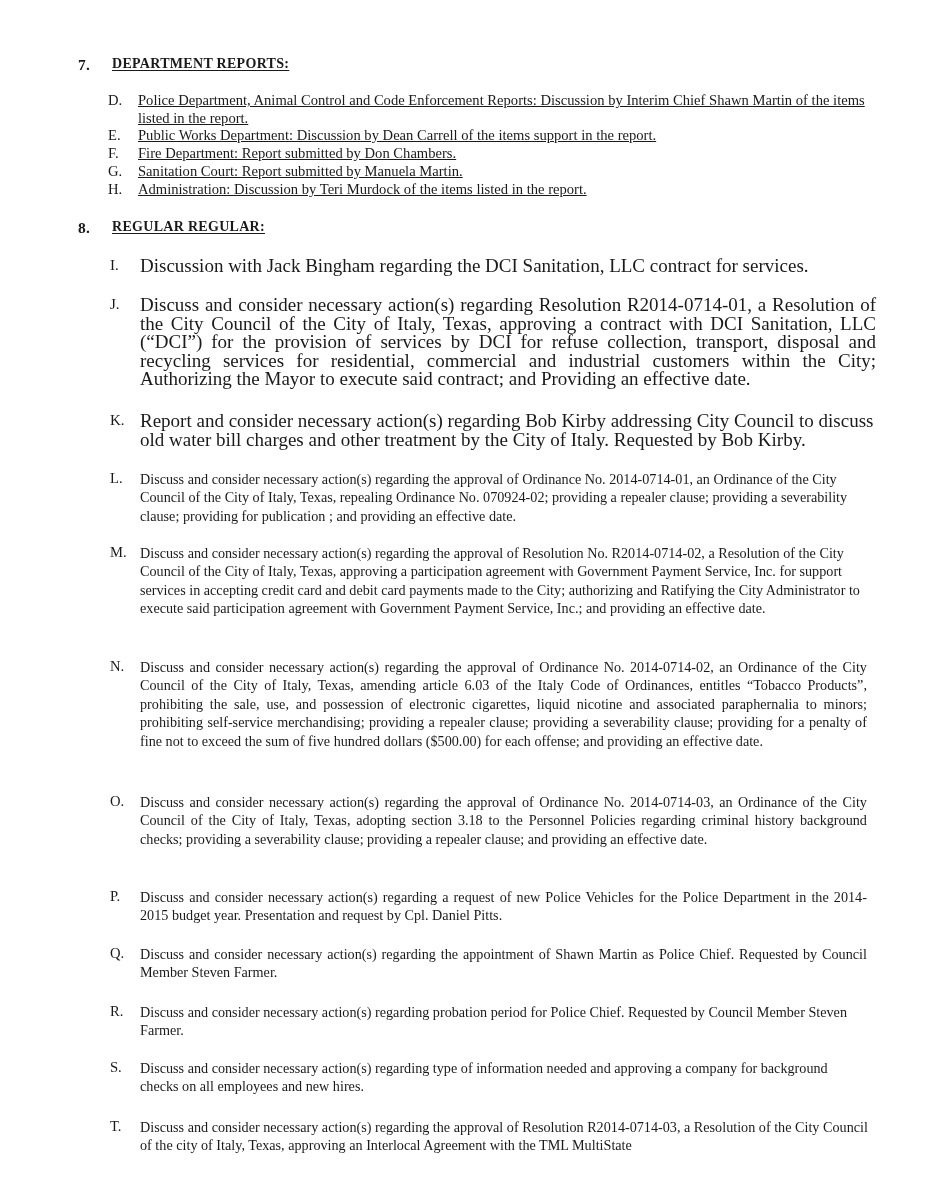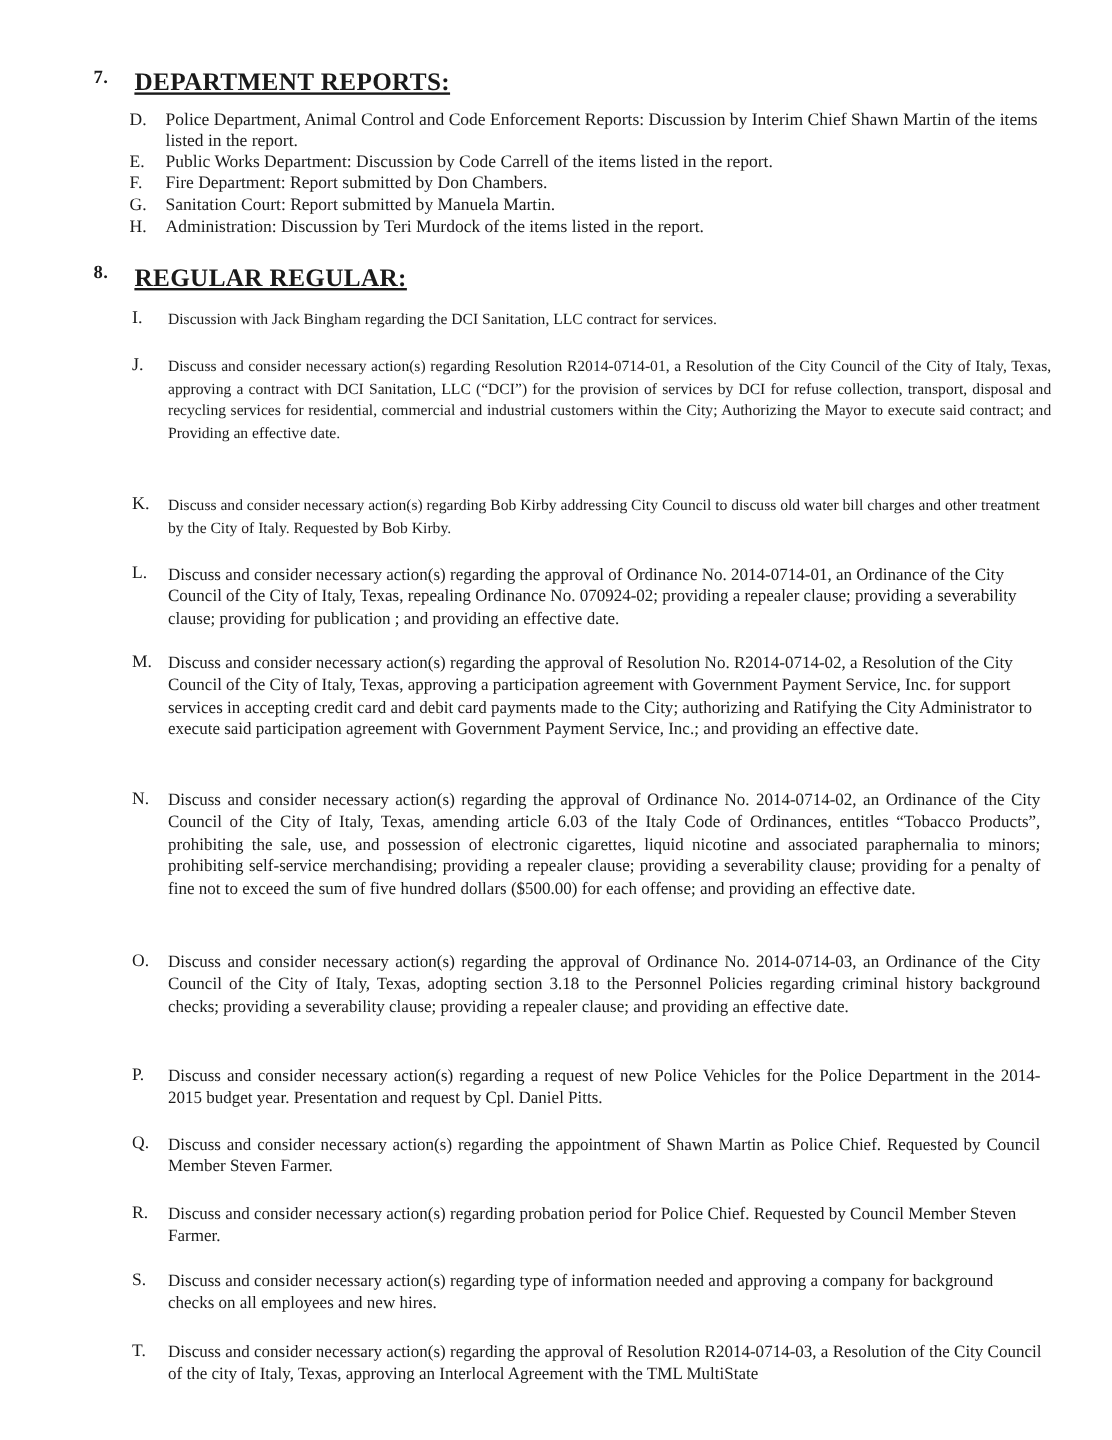--- a/index.html
+++ b/index.html
@@ -14,44 +14,44 @@
   .page{position:relative;width:927px;height:1200px;background:#fff;}
 
   
   .section{position:absolute;left:0;right:0;}
   .sec-num{
     position:absolute;left:78px;top:0;
     font-weight:bold;font-size:15.5px;letter-spacing:0.2px;
   }
   .sec-title{
     position:absolute;left:112px;top:0;
-    font-weight:bold;font-size:21px;
+    font-weight:bold;font-size:14px;
     text-decoration:underline;
     text-underline-offset:2px;
     letter-spacing:0.3px;
   }
 
   
   .item{position:absolute;}
   .item .ltr{
     position:absolute;left:0;top:0;
     width:30px;text-align:left;
     font-size:15px;
   }
   .item .body{
     margin-left:30px;
-    font-size:13px;
+    font-size:19px;
     line-height:18.6px;
     text-align:left;
   }
   .item.just .body{text-align:justify;text-justify:inter-word;}
 
   
   .tight .ltr{font-size:14.6px;}
-  .tight .body{font-size:14.6px;line-height:17.6px;}
+  .tight .body{font-size:14.6px;line-height:17.6px;text-decoration:underline;}
 
   
   .cond .body{font-size:14.4px;line-height:18.4px;
     transform:scaleX(0.985);transform-origin:left top;}
   .cond .ltr{font-size:14.6px;}
 </style>
 </head>
 <body>
 
 <div class="page">
@@ -61,21 +61,21 @@
     <span class="sec-title">DEPARTMENT REPORTS:</span>
   </div>
 
   <div class="item tight" style="left:108px;top:92px;width:768px;">
     <span class="ltr">D.</span>
     <div class="body">Police Department, Animal Control and Code Enforcement Reports:  Discussion by Interim Chief Shawn Martin of the items listed in the report.</div>
   </div>
 
   <div class="item tight" style="left:108px;top:127px;width:768px;">
     <span class="ltr">E.</span>
-    <div class="body">Public Works Department: Discussion by Code Carrell of the items listed in the report.</div>
+    <div class="body">Public Works Department: Discussion by Dean Carrell of the items support in the report.</div>
   </div>
 
   <div class="item tight" style="left:108px;top:145px;width:768px;">
     <span class="ltr">F.</span>
     <div class="body">Fire Department:  Report submitted by Don Chambers.</div>
   </div>
 
   <div class="item tight" style="left:108px;top:163px;width:768px;">
     <span class="ltr">G.</span>
     <div class="body">Sanitation Court: Report submitted by Manuela Martin.</div>
@@ -96,21 +96,21 @@
     <div class="body">Discussion with Jack Bingham regarding the DCI Sanitation, LLC contract for services.</div>
   </div>
 
   <div class="item just" style="left:110px;top:296px;width:766px;">
     <span class="ltr">J.</span>
     <div class="body">Discuss and consider necessary action(s) regarding Resolution R2014-0714-01, a Resolution of the City Council of the City of Italy, Texas, approving a contract with DCI Sanitation, LLC (“DCI”) for the provision of services by DCI for refuse collection, transport, disposal and recycling services for residential, commercial and industrial customers within the City; Authorizing the Mayor to execute said contract; and Providing an effective date.</div>
   </div>
 
   <div class="item" style="left:110px;top:412px;width:768px;">
     <span class="ltr">K.</span>
-    <div class="body">Discuss and consider necessary action(s) regarding Bob Kirby addressing City Council to discuss old water bill charges and other treatment by the City of Italy.  Requested by Bob Kirby.</div>
+    <div class="body">Report and consider necessary action(s) regarding Bob Kirby addressing City Council to discuss old water bill charges and other treatment by the City of Italy.  Requested by Bob Kirby.</div>
   </div>
 
   <div class="item cond" style="left:110px;top:470px;width:770px;">
     <span class="ltr">L.</span>
     <div class="body">Discuss and consider necessary action(s) regarding the approval of Ordinance No. 2014-0714-01, an Ordinance of the City Council of the City of Italy, Texas, repealing Ordinance No. 070924-02; providing a repealer clause; providing a severability clause; providing for publication ; and providing an effective date.</div>
   </div>
 
   <div class="item cond" style="left:110px;top:544px;width:770px;">
     <span class="ltr">M.</span>
     <div class="body">Discuss and consider necessary action(s) regarding the approval of Resolution No. R2014-0714-02, a Resolution of the City Council of the City of Italy, Texas, approving a participation agreement with Government Payment Service, Inc. for support services in accepting credit card and debit card payments made to the City; authorizing and Ratifying the City Administrator to execute said participation agreement with Government Payment Service, Inc.; and providing an effective date.</div>

